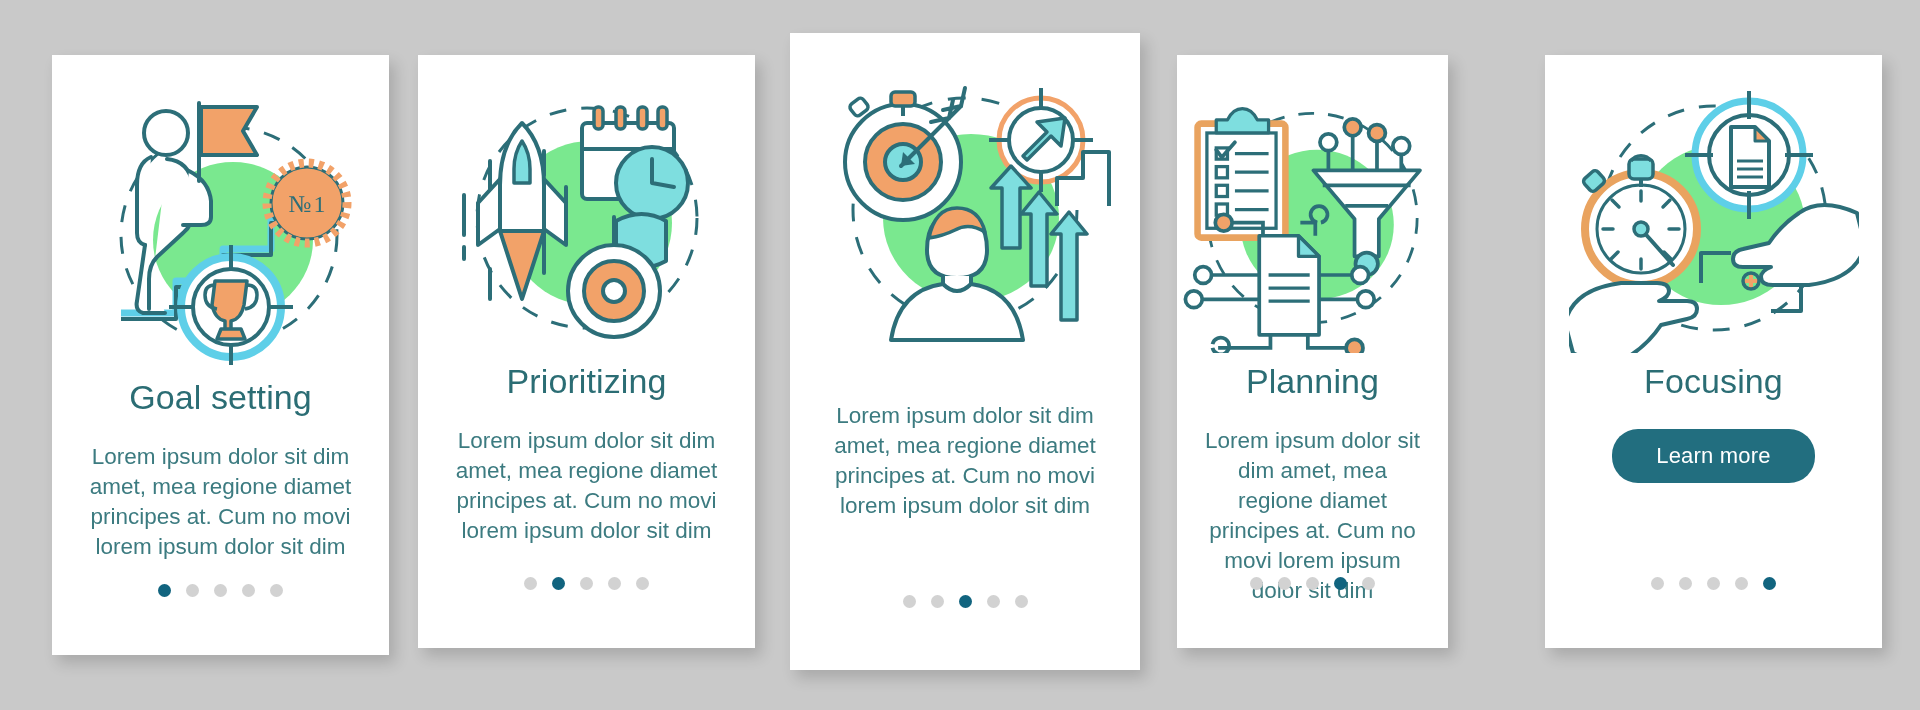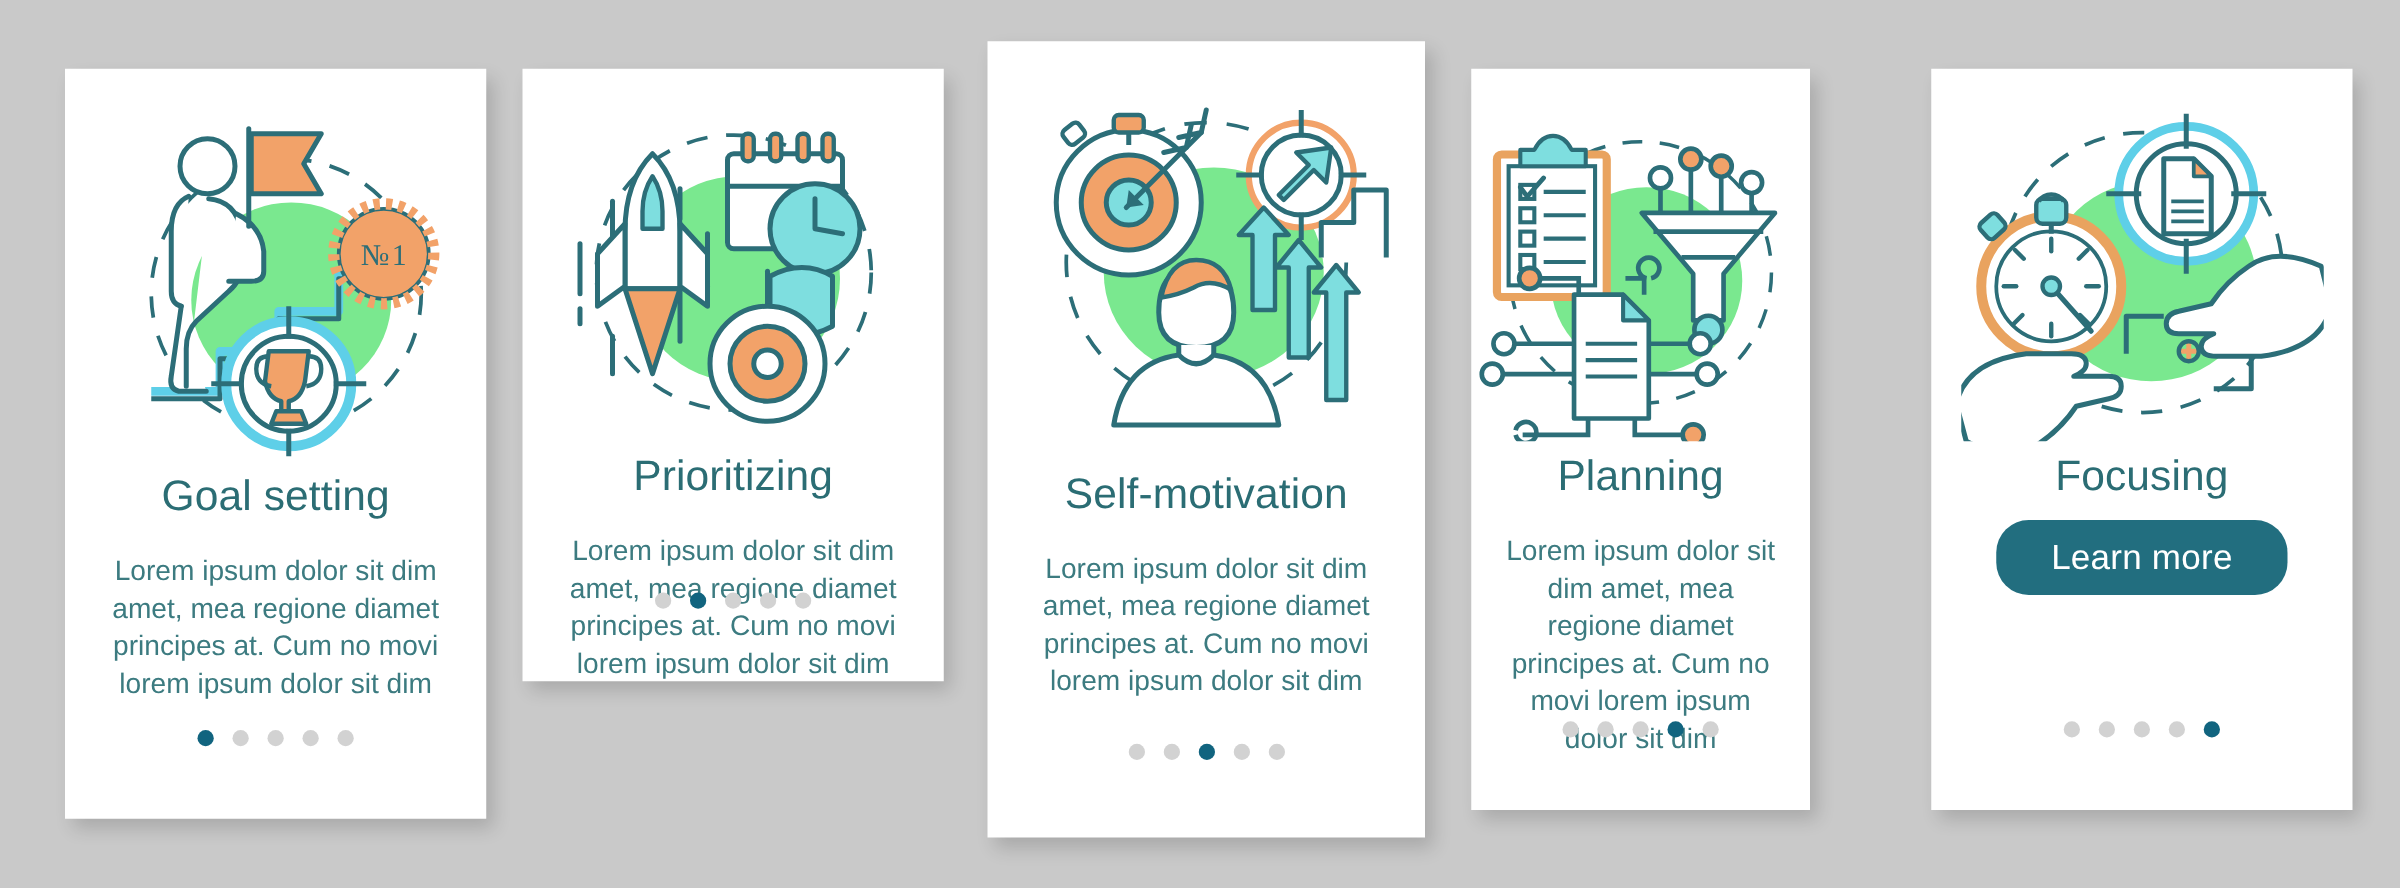--- a/index.html
+++ b/index.html
@@ -16,21 +16,21 @@
   .card{
     position:absolute;
     background:#ffffff;
     box-shadow:6px 8px 14px rgba(0,0,0,.16);
     display:flex;
     flex-direction:column;
     align-items:center;
     box-sizing:border-box;
   }
   .card.c1{left:52px;  top:55px;  width:337px; height:600px;}
-  .card.c2{left:418px; top:55px;  width:337px; height:490px;justify-content:space-between;}
+  .card.c2{left:418px; top:55px;  width:337px; height:593px;}
   .card.c3{left:790px; top:33px;  width:350px; height:637px;}
   .card.c4{left:1177px;top:55px;  width:271px; height:593px;}
   .card.c5{left:1545px;top:55px;  width:337px; height:593px;}
 
   .illus{
     width:100%;
     display:flex;
     align-items:center;
     justify-content:center;
     flex:0 0 auto;
@@ -61,26 +61,26 @@
     line-height:30px;
     text-align:center;
     margin:26px 0 0 0;
     padding:0 24px;
     max-width:300px;
     font-weight:400;
   }
   .card.c5 .body{margin-top:22px;}
 
   .btn{
-    margin-top:16px;
+    margin-top:29px;
     background:#226e7f;
     color:#ffffff;
     border:none;
     border-radius:26px;
-    font-size:28px;
+    font-size:22px;
     font-family:"Liberation Sans", sans-serif;
     padding:14px 44px;
     cursor:pointer;
     letter-spacing:.2px;
   }
 
   .dots{
     position:absolute;
     bottom:58px;
     left:0;right:0;
@@ -244,21 +244,20 @@
         <path d="M128 206 l0 12 q14 10 28 0 l0 -12" fill="#fff" stroke="#2c6e78" stroke-width="4"></path>
         <path d="M76 270 q8 -50 52 -56 q14 14 28 0 q44 6 52 56 Z" fill="#fff" stroke="#2c6e78" stroke-width="4" stroke-linejoin="round"></path>
 
         <g fill="#7ededf" stroke="#2c6e78" stroke-width="3.5" stroke-linejoin="round">
           <path d="M176 118 l20 -22 l20 22 l-11 0 l0 60 l-18 0 l0 -60 Z"></path>
           <path d="M206 144 l18 -22 l18 22 l-10 0 l0 72 l-16 0 l0 -72 Z"></path>
           <path d="M236 164 l18 -22 l18 22 l-10 0 l0 86 l-16 0 l0 -86 Z"></path>
         </g>
       </svg>
     </div>
-    <h2 class="title">Self-motivation</h2>
     <p class="body">Lorem ipsum dolor sit dim amet, mea regione diamet principes at. Cum no movi lorem ipsum dolor sit dim</p>
     <div class="dots">
       <span class="dot"></span>
       <span class="dot"></span>
       <span class="dot active"></span>
       <span class="dot"></span>
       <span class="dot"></span>
     </div>
   </div>
 

